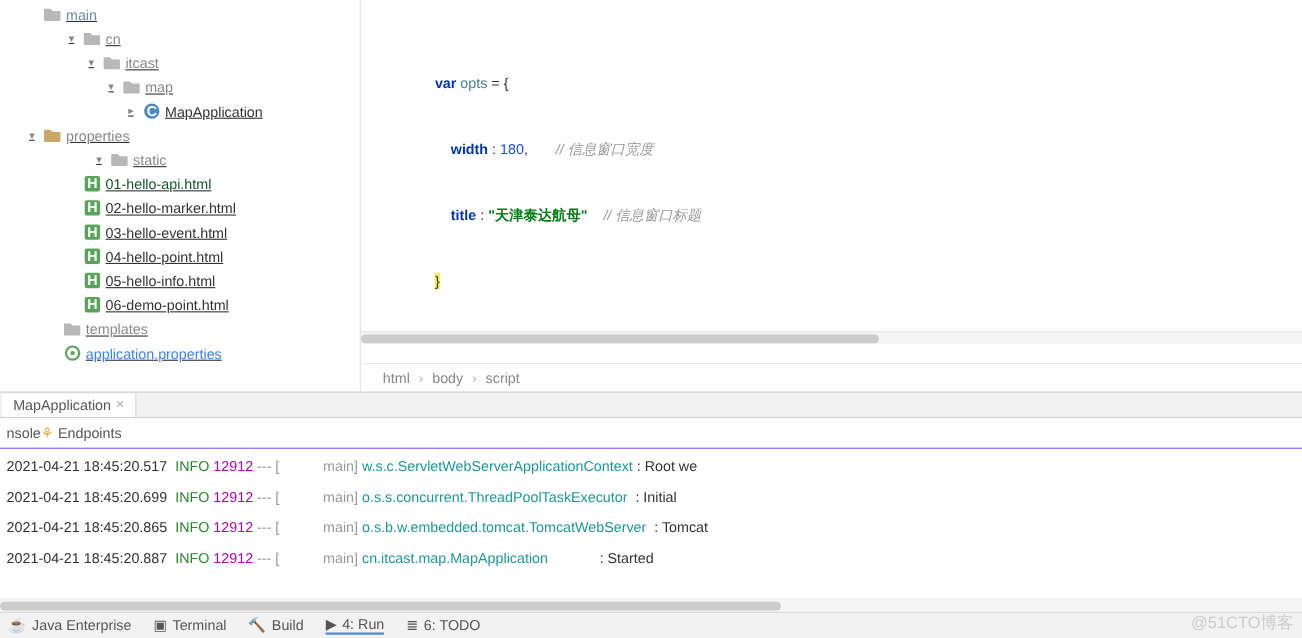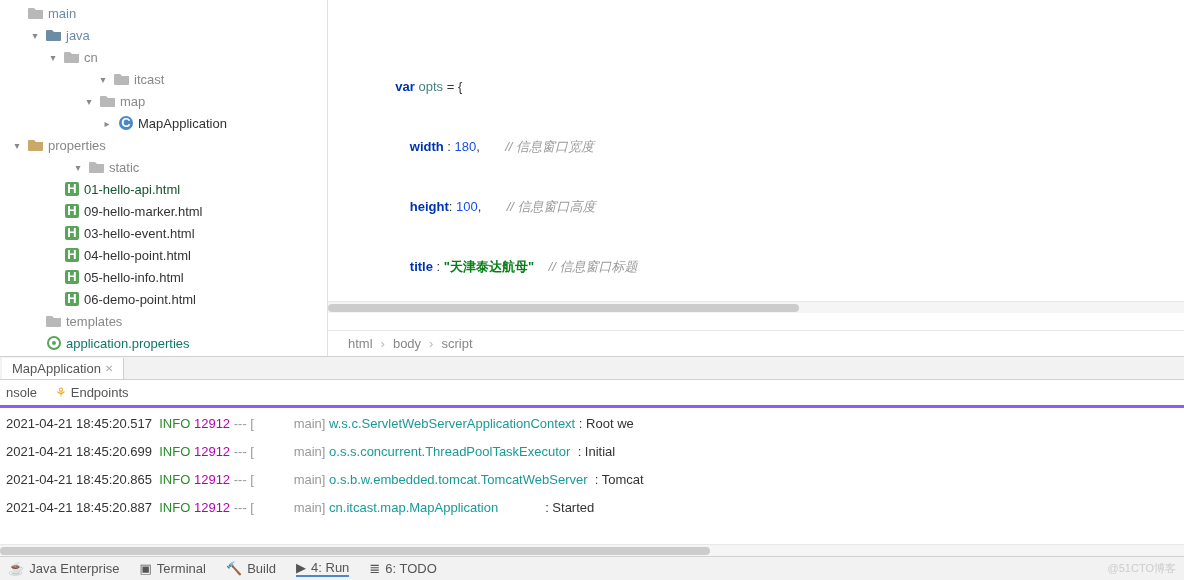--- a/index.html
+++ b/index.html
@@ -1,88 +1,81 @@
 <!DOCTYPE html>
 <html><head>
 <meta charset="utf-8">
 <style>
 * { margin: 0; padding: 0; box-sizing: border-box; font-family: "Segoe UI", Arial, sans-serif; font-size: 13px; }
 body { background: #fff; color: #333; width: 1184px; height: 580px; overflow: hidden; display: flex; flex-direction: column; }
 .main-area { display: flex; height: 356px; }
 .tree-panel { width: 328px; border-right: 1px solid #e0e0e0; overflow: hidden; }
-.tree { padding: 2px 4px; }
+.tree { padding: 2px 16px; text-decoration: underline; }
 .tree-item { display: flex; align-items: center; height: 22px; padding-left: 6px; cursor: pointer; white-space: nowrap; }
 .chev { width: 14px; text-align: center; color: #888; font-size: 10px; display: inline-block; }
 .chev.open::before { content: "▾"; }
 .chev.closed::before { content: "▸"; }
 .chev.none::before { content: " "; }
 .icon-folder { width: 16px; height: 14px; display: inline-block; margin: 0 4px; }
 .icon-folder svg, .icon-file svg { width: 100%; height: 100%; }
 .icon-file { width: 16px; height: 16px; display: inline-block; margin: 0 4px; }
 .tree-label { color: #222; }
 .gutter { width: 70px; background: #f5f5f5; border-right: 1px solid #e8e8e8; text-align: right; color: #aaa; font-family: Consolas, monospace; font-size: 14px; line-height: 30px; padding-top: 2px; }
 .gutter div { padding-right: 16px; height: 30px; position: relative; }
 .fold-mark { position: absolute; right: 2px; top: 8px; width: 10px; height: 10px; border: 1px solid #bbb; font-size: 8px; line-height: 8px; text-align: center; color: #999; background: #fff; }
 .editor { flex: 1; display: flex; flex-direction: column; overflow: hidden; }
-.code-area { flex: 1; font-family: Consolas, "Courier New", monospace; font-size: 15px; line-height: 30px; padding: 12px 0 0 24px; overflow: hidden; white-space: pre; }
+.code-area { flex: 1; font-family: Consolas, "Courier New", monospace; font-size: 15px; line-height: 30px; padding: 1px 0 0 24px; overflow: hidden; white-space: pre; }
 .kw { color: #0033b3; font-weight: bold; }
 .ident { color: #458383; }
 .str { color: #067d17; font-weight: bold; }
 .num { color: #1750eb; }
 .comm { color: #999; font-style: italic; }
 .hl-brace { background: #ffe959; }
 .breadcrumb { height: 26px; border-top: 1px solid #e8e8e8; display: flex; align-items: center; padding-left: 20px; color: #888; font-size: 12px; gap: 8px; margin-top: 17px; }
 .breadcrumb span.sep { color: #bbb; }
 .run-tab-bar { border-top: 1px solid #d0d0d0; border-bottom: 1px solid #d0d0d0; background: #f2f2f2; height: 24px; display: flex; align-items: center; padding-left: 2px; }
 .run-tab { padding: 3px 10px; background: #fff; border-right: 1px solid #d0d0d0; color: #555; display: flex; align-items: center; gap: 4px; }
 .run-tab .close { color: #aaa; font-size: 10px; cursor: pointer; }
-.sub-tabs { height: 28px; border-bottom: 3px solid #8b5cf6; display: flex; align-items: center; gap: 18px; padding-left: 6px; color: #555; }
+.sub-tabs { height: 28px; border-bottom: 1px solid #8b5cf6; display: flex; align-items: center; padding-left: 6px; color: #555; }
 .sub-tabs .sub { display: flex; align-items: center; gap: 4px; cursor: pointer; }
 .ep-icon { color: #f5a623; }
 .console { font-family: Consolas, monospace; font-size: 15px; line-height: 28px; padding: 2px 6px; white-space: pre; overflow: hidden; flex: 1; }
 .log-info { color: #2a8a2a; }
 .log-pid { color: #b200b2; text-align: center; }
 .log-src { color: #1a9999; }
 .log-gray { color: #999; }
 .bottom-bar { height: 24px; border-top: 1px solid #d0d0d0; background: #f2f2f2; display: flex; align-items: center; padding: 0 8px; gap: 20px; color: #555; font-size: 12px; }
 .bottom-bar .btm { display: flex; align-items: center; gap: 5px; cursor: pointer; }
 .bottom-bar .active { border-bottom: 2px solid #4a88c7; }
-.watermark { position: absolute; right: 8px; bottom: 4px; color: #ccc; font-size: 11px; }
+.watermark { position: absolute; right: 8px; bottom: 4px; color: #ccc; font-size: 15px; }
 .hscroll { height: 12px; background: #f5f5f5; border-top: 1px solid #e8e8e8; position: relative; }
 .hscroll .thumb { position: absolute; left: 0; width: 55%; top: 2px; height: 8px; background: #ccc; border-radius: 4px; }
 </style>
 </head>
 <body>
 
 <div class="main-area">
 
   <div class="tree-panel">
     <div class="tree" id="tree">
         <div class="tree-item" style="padding-left: 6px;">
           <span class="chev none"></span>
           <span class="icon-folder"><svg viewBox="0 0 16 14">
               <path fill="#b8b8b8" d="M1 2h5l2 2h7v8a1 1 0 0 1-1 1H1a1 1 0 0 1-1-1V3a1 1 0 0 1 1-1z"></path>
             </svg></span>
           <span class="tree-label" style="color:#6b8ca4">main</span>
         </div>
-        <div class="tree-item" style="padding-left: 24px;">
-          <span class="chev open"></span>
-          <span class="icon-folder"><svg viewBox="0 0 16 14">
-              <path fill="#6b8ca4" d="M1 2h5l2 2h7v8a1 1 0 0 1-1 1H1a1 1 0 0 1-1-1V3a1 1 0 0 1 1-1z"></path>
-            </svg></span>
-          <span class="tree-label" style="color:#6b8ca4">java</span>
-        </div>
         <div class="tree-item" style="padding-left: 42px;">
           <span class="chev open"></span>
           <span class="icon-folder"><svg viewBox="0 0 16 14">
               <path fill="#b8b8b8" d="M1 2h5l2 2h7v8a1 1 0 0 1-1 1H1a1 1 0 0 1-1-1V3a1 1 0 0 1 1-1z"></path>
             </svg></span>
           <span class="tree-label" style="color:#888">cn</span>
         </div>
-        <div class="tree-item" style="padding-left: 60px; margin-left: 32px;">
+        <div class="tree-item" style="padding-left: 60px;">
           <span class="chev open"></span>
           <span class="icon-folder"><svg viewBox="0 0 16 14">
               <path fill="#b8b8b8" d="M1 2h5l2 2h7v8a1 1 0 0 1-1 1H1a1 1 0 0 1-1-1V3a1 1 0 0 1 1-1z"></path>
             </svg></span>
           <span class="tree-label" style="color:#888">itcast</span>
         </div>
         <div class="tree-item" style="padding-left: 78px; align-items: center;">
           <span class="chev open"></span>
           <span class="icon-folder"><svg viewBox="0 0 16 14">
               <path fill="#b8b8b8" d="M1 2h5l2 2h7v8a1 1 0 0 1-1 1H1a1 1 0 0 1-1-1V3a1 1 0 0 1 1-1z"></path>
@@ -118,21 +111,21 @@
               <text x="8" y="12" text-anchor="middle" fill="#fff" font-size="8" font-weight="bold">H</text>
             </svg></span>
           <span class="tree-label" style="color:#14532d">01-hello-api.html</span>
         </div>
         <div class="tree-item" style="padding-left: 42px;">
           <span class="chev none"></span>
           <span class="icon-file"><svg viewBox="0 0 16 16">
               <rect x="1" y="1" width="14" height="14" rx="2" fill="#5aa35a"></rect>
               <text x="8" y="12" text-anchor="middle" fill="#fff" font-size="8" font-weight="bold">H</text>
             </svg></span>
-          <span class="tree-label" style="color:#333">09-hello-marker.html</span>
+          <span class="tree-label" style="color:#333">02-hello-marker.html</span>
         </div>
         <div class="tree-item" style="padding-left: 42px;">
           <span class="chev none"></span>
           <span class="icon-file"><svg viewBox="0 0 16 16">
               <rect x="1" y="1" width="14" height="14" rx="2" fill="#5aa35a"></rect>
               <text x="8" y="12" text-anchor="middle" fill="#fff" font-size="8" font-weight="bold">H</text>
             </svg></span>
           <span class="tree-label" style="color:#333">03-hello-event.html</span>
         </div>
         <div class="tree-item" style="padding-left: 42px;">
@@ -165,32 +158,31 @@
               <path fill="#b8b8b8" d="M1 2h5l2 2h7v8a1 1 0 0 1-1 1H1a1 1 0 0 1-1-1V3a1 1 0 0 1 1-1z"></path>
             </svg></span>
           <span class="tree-label" style="color:#888">templates</span>
         </div>
         <div class="tree-item" style="padding-left: 24px;">
           <span class="chev none"></span>
           <span class="icon-file"><svg viewBox="0 0 16 16">
               <circle cx="8" cy="8" r="6" fill="none" stroke="#5aa35a" stroke-width="2"></circle>
               <circle cx="8" cy="8" r="2" fill="#5aa35a"></circle>
             </svg></span>
-          <span class="tree-label" style="color:#0f766e">application.properties</span>
+          <span class="tree-label" style="color:#3b82f6">application.properties</span>
         </div>
       </div>
   </div>
 
 
   <div class="editor">
     <div class="code-area">
 <div></div>
 <div>            <span class="kw">var</span> <span class="ident">opts</span><span> = {</span></div>
 <div>                <span class="kw">width</span><span> : </span><span class="num">180</span><span>,</span>       <span class="comm">// 信息窗口宽度</span></div>
-<div>                <span class="kw">height</span><span>: </span><span class="num">100</span><span>,</span>       <span class="comm">// 信息窗口高度</span></div>
 <div>                <span class="kw">title</span><span> : </span><span class="str">"天津泰达航母"</span>    <span class="comm">// 信息窗口标题</span></div>
 <div>            <span class="hl-brace">}</span></div>
 
 
 
 
 <div></div>
     </div>
     <div class="hscroll">
         <div class="thumb"></div>

